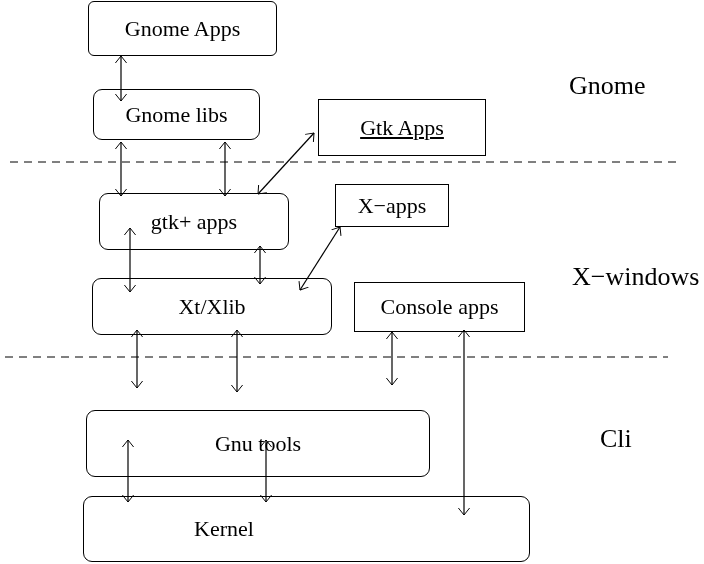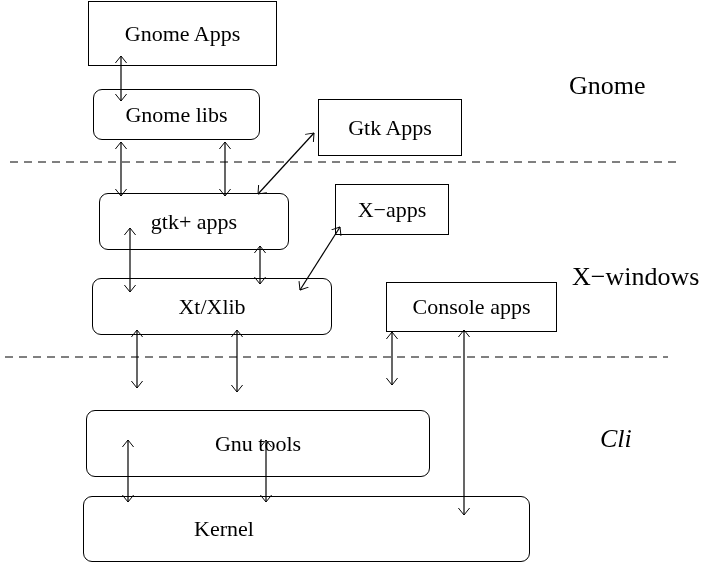--- a/index.html
+++ b/index.html
@@ -34,43 +34,43 @@
     <line x1="340" y1="227" x2="300" y2="290" marker-start="url(#ah)" marker-end="url(#ah)"></line>
     <line x1="137" y1="330" x2="137" y2="388" marker-start="url(#ah)" marker-end="url(#ah)"></line>
     <line x1="237" y1="330" x2="237" y2="392" marker-start="url(#ah)" marker-end="url(#ah)"></line>
     <line x1="392" y1="332" x2="392" y2="385" marker-start="url(#ah)" marker-end="url(#ah)"></line>
     <line x1="464" y1="330" x2="464" y2="515" marker-start="url(#ah)" marker-end="url(#ah)"></line>
     <line x1="128" y1="440" x2="128" y2="502" marker-start="url(#ah)" marker-end="url(#ah)"></line>
     <line x1="266" y1="440" x2="266" y2="502" marker-start="url(#ah)" marker-end="url(#ah)"></line>
   </g>
 </svg>
 
-<div class="box" style="left:88px;top:1px;width:189px;height:65px;">
+<div class="box" style="left:88px;top:1px;width:189px;height:55px;border-radius:6px;">
   <span>Gnome Apps</span>
 </div>
 <div class="box rounded" style="left:93px;top:89px;width:167px;height:51px;">
   <span>Gnome libs</span>
 </div>
-<div class="box" style="left:318px;top:99px;width:144px;height:57px;">
+<div class="box" style="left:318px;top:99px;width:168px;height:57px;text-decoration:underline;">
   <span>Gtk Apps</span>
 </div>
 <div class="box rounded" style="left:99px;top:193px;width:190px;height:57px;">
   <span>gtk+ apps</span>
 </div>
-<div class="box" style="left:335px;top:184px;width:114px;height:51px;align-items:center;">
+<div class="box" style="left:335px;top:184px;width:114px;height:43px;align-items:center;">
   <span>X−apps</span>
 </div>
 <div class="box rounded" style="left:92px;top:278px;width:240px;height:57px;">
   <span>Xt/Xlib</span>
 </div>
-<div class="box" style="left:386px;top:282px;width:171px;height:50px;">
+<div class="box" style="left:354px;top:282px;width:171px;height:50px;">
   <span>Console apps</span>
 </div>
 <div class="box rounded" style="left:86px;top:382px;width:344px;height:67px;margin-top:28px;">
   <span>Gnu tools</span>
 </div>
 <div class="box rounded" style="left:83px;top:496px;width:447px;height:66px;justify-content:flex-start;">
   <span style="margin-left:110px;">Kernel</span>
 </div>
 
 <div class="layer-label" style="left:569px;top:71px;">Gnome</div>
 <div class="layer-label" style="left:572px;top:238px;margin-top:24px;">X−windows</div>
-<div class="layer-label" style="left:600px;top:424px;font-style:italic;">Cli</div>
+<div class="layer-label" style="left:600px;top:424px;">Cli</div>
 
 </body></html>

